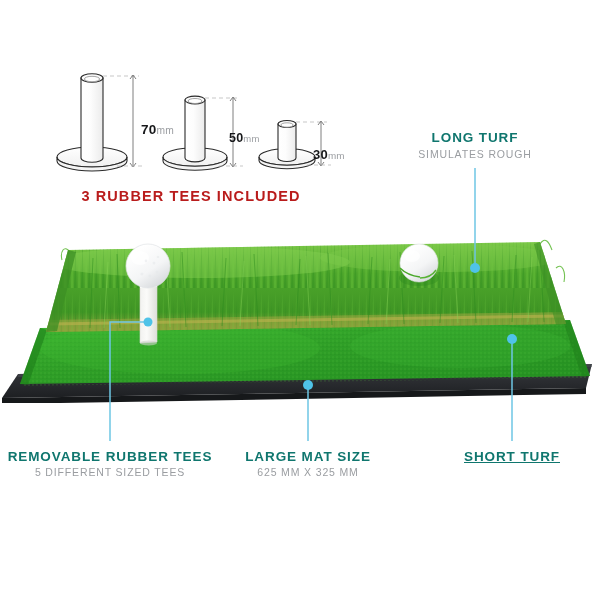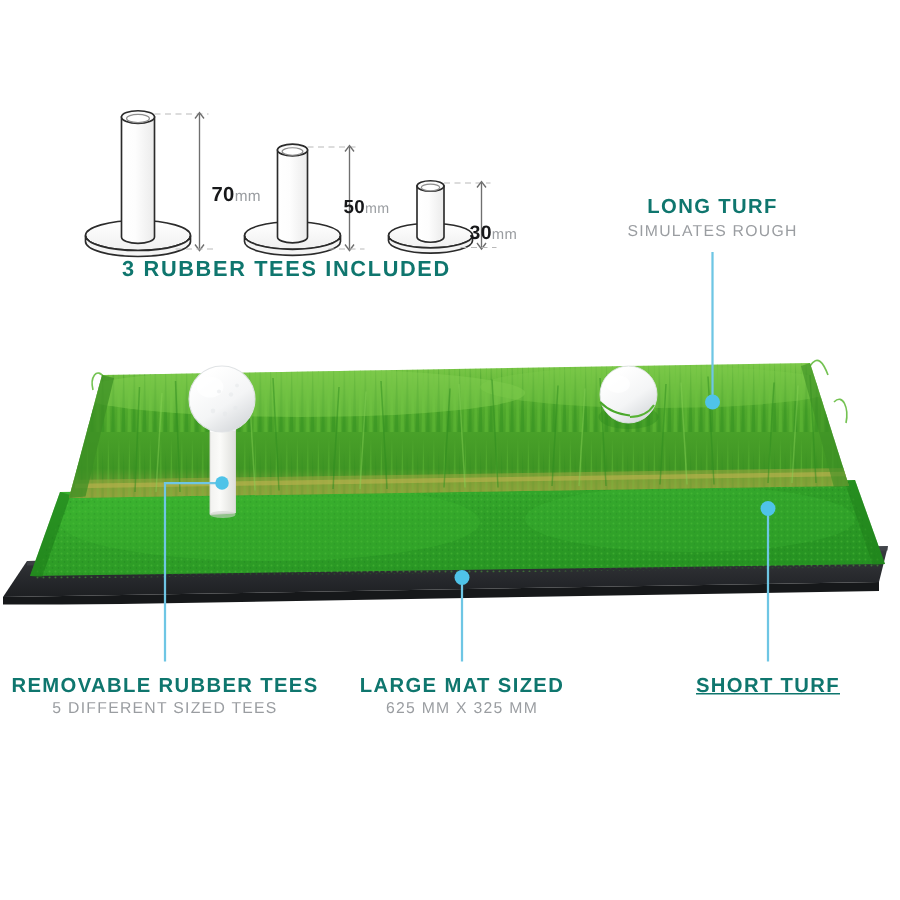--- a/index.html
+++ b/index.html
@@ -31,26 +31,26 @@
     color: #9a9da1;
     font-size: .76em;
     letter-spacing: .2px;
   }
   #dim-70 { left: 141px; top: 122px; font-size: 13.5px; }
   #dim-50 { left: 229px; top: 131px; font-size: 12.5px; }
   #dim-30 { left: 313px; top: 147px; font-size: 13px; }
 
   #tees-caption {
     position: absolute;
-    left: 0; top: 172px;
+    left: 0; top: 188px;
     width: 382px;
     text-align: center;
     font-size: 14.5px;
     font-weight: bold;
-    color: #0f766e;
+    color: #b91c1c;
     letter-spacing: 1.1px;
   }
 
   
   .callout-title {
     position: absolute;
     font-size: 13.5px;
     font-weight: bold;
     color: #0f766e;
     letter-spacing: .9px;
@@ -310,18 +310,18 @@
       <circle cx="512" cy="339" r="5"></circle>
     </g>
   </svg>
 
   <div class="callout-title ctr" id="long-turf-title">LONG TURF</div>
   <div class="callout-sub ctr" id="long-turf-sub">SIMULATES ROUGH</div>
 
   <div class="callout-title ctr" id="rubber-tees-title">REMOVABLE RUBBER TEES</div>
   <div class="callout-sub ctr" id="rubber-tees-sub">5 DIFFERENT SIZED TEES</div>
 
-  <div class="callout-title ctr" id="mat-size-title">LARGE MAT SIZED</div>
+  <div class="callout-title ctr" id="mat-size-title">LARGE MAT SIZE</div>
   <div class="callout-sub ctr" id="mat-size-sub">625 MM X 325 MM</div>
 
   <div class="callout-title ctr" id="short-turf-title">SHORT TURF</div>
 
 </div>
 
 </body></html>

